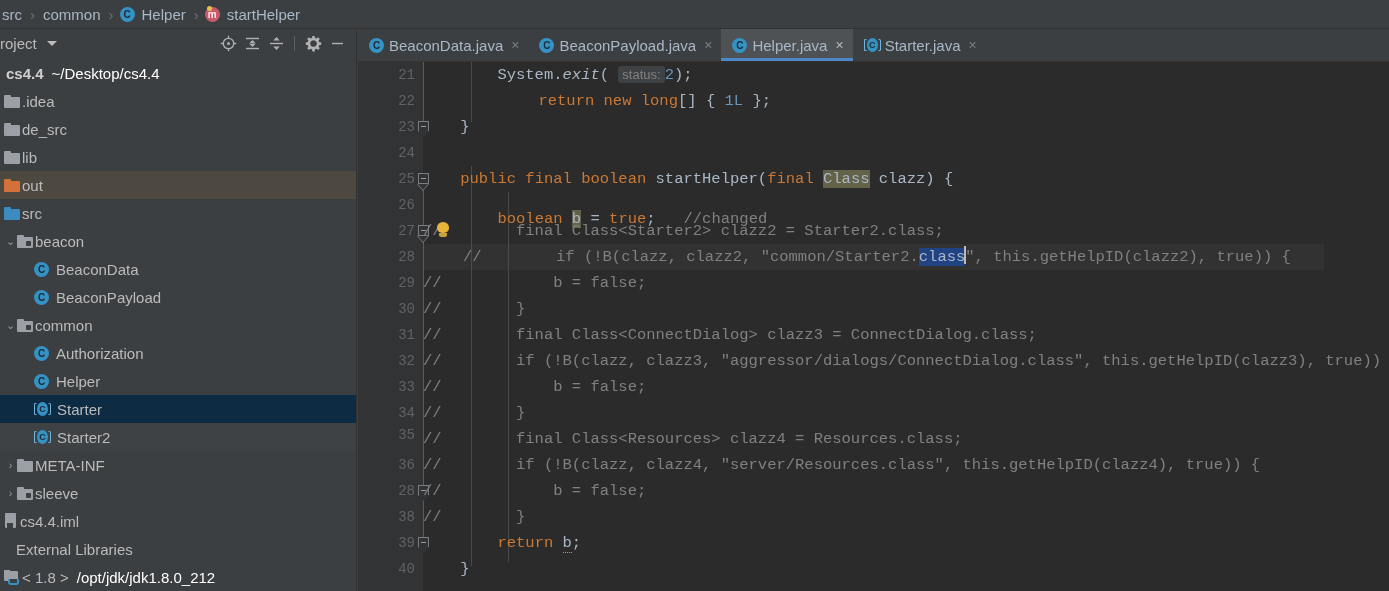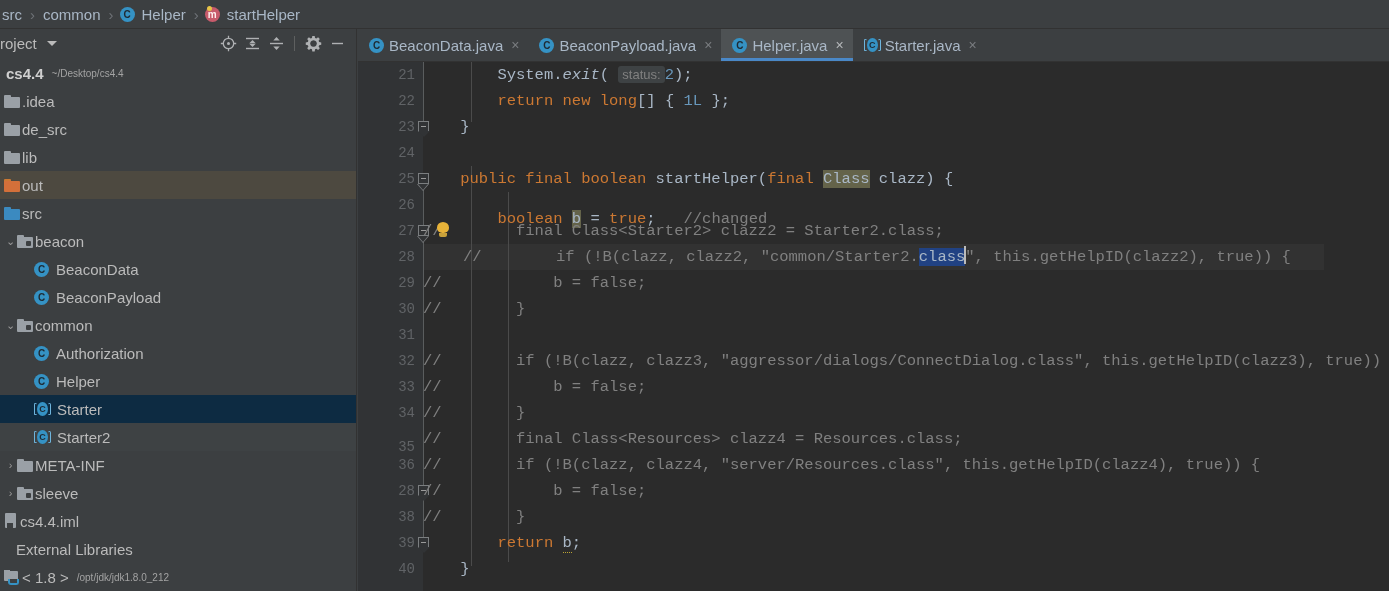--- a/index.html
+++ b/index.html
@@ -80,21 +80,21 @@
   .tree{padding-top:2px;font-size:15px;}
   .row{
     height:28px;display:flex;align-items:center;
     white-space:nowrap;box-sizing:border-box;padding-left:4px;cursor:default;
   }
   .arrow{
     width:13px;text-align:center;color:#9A9A9A;font-size:11px;
     display:inline-block;flex:0 0 13px;
   }
   .label{color:#BBBBBB;margin-left:2px;}
-  .label.dim{color:#a3a3a3;margin-left:8px;font-size:10px;}
+  .label.dim{color:#ffffff;margin-left:8px;font-size:15px;}
   .row.sel{background:#0D2B42;}
   .row.excluded{background:#4D4940;}
   .row.hover{background:#3E4244;}
 
   
   .ico-folder{
     width:16px;height:13px;display:inline-block;position:relative;flex:0 0 16px;
   }
   .ico-folder i{
     position:absolute;left:0;bottom:0;width:16px;height:11px;border-radius:1px;display:block;
@@ -482,21 +482,21 @@
         <div class="gut-line" style="top:104px;">25</div>
         <div class="gut-line" style="top:130px;">26</div>
         <div class="gut-line" style="top:156px;">27</div>
         <div class="gut-line" style="top:182px;">28</div>
         <div class="gut-line" style="top:208px;">29</div>
         <div class="gut-line" style="top:234px;">30</div>
         <div class="gut-line" style="top:260px;">31</div>
         <div class="gut-line" style="top:286px;">32</div>
         <div class="gut-line" style="top:312px;">33</div>
         <div class="gut-line" style="top:338px;">34</div>
-        <div class="gut-line" style="top:372px;">35</div>
+        <div class="gut-line" style="top:360px;">35</div>
         <div class="gut-line" style="top:390px;">36</div>
         <div class="gut-line" style="top:416px;">28</div>
         <div class="gut-line" style="top:442px;">38</div>
         <div class="gut-line" style="top:468px;">39</div>
         <div class="gut-line" style="top:494px;">40</div>
       </div>
 
       <div class="fold-col">
         <div class="fold-rail" style="top:0px;height:62px;"></div>
         <div class="fold-box endv" style="top:59px;"></div>
@@ -518,36 +518,37 @@
       </div>
 
       <div class="vline" style="left:113px;top:0px;height:60px;"></div>
       <div class="vline" style="left:113px;top:104px;height:400px;"></div>
       <div class="vline" style="left:150px;top:130px;height:370px;"></div>
 
       <div class="code">
 
         <div class="cline" style="top:0px;"><span class="plain">        System.</span><span class="ital">exit</span><span class="plain">(&nbsp;</span><span class="hint">status:</span><span class="num">2</span><span class="plain">);</span></div>
 
-        <div class="cline" style="top:26px;"><span class="plain">        </span><span class="kw">return</span><span class="plain"> </span><span class="kw">new</span><span class="plain"> </span><span class="kw">long</span><span class="plain">[] { </span><span class="num">1L</span><span class="plain"> };</span></div>
+        <div class="cline" style="top:26px;margin-left:41px;"><span class="plain">        </span><span class="kw">return</span><span class="plain"> </span><span class="kw">new</span><span class="plain"> </span><span class="kw">long</span><span class="plain">[] { </span><span class="num">1L</span><span class="plain"> };</span></div>
 
         <div class="cline plain" style="top:52px;">    }</div>
 
         <div class="cline" style="top:78px;"></div>
 
         <div class="cline" style="top:104px;"><span class="plain">    </span><span class="kw">public final boolean</span><span class="plain"> startHelper(</span><span class="kw">final</span><span class="plain"> </span><span class="hl-ident">Class</span><span class="plain"> clazz) {</span></div>
 
         <div class="cline" style="top:144px;"><span class="plain">        </span><span class="kw">boolean</span><span class="plain"> </span><span class="hl-ident">b</span><span class="plain"> = </span><span class="kw">true</span><span class="plain">;</span><span class="plain">   </span><span class="cmt">//changed</span></div>
 
         <div class="cline cmt" style="top:156px;">//        final Class&lt;Starter2&gt; clazz2 = Starter2.class;</div>
 
         <div class="cline" style="top:182px;padding-left:40px;"><span class="cmt">//        if (!B(clazz, clazz2, "common/Starter2.</span><span class="sel">class</span><span class="caret"></span><span class="cmt">", this.getHelpID(clazz2), true)) {</span></div>
 
         <div class="cline cmt" style="top:208px;">//            b = false;</div>
         <div class="cline cmt" style="top:234px;">//        }</div>
+        <div class="cline cmt" style="top:260px;">//        final Class&lt;ConnectDialog&gt; clazz3 = ConnectDialog.class;</div>
         <div class="cline cmt" style="top:286px;">//        if (!B(clazz, clazz3, "aggressor/dialogs/ConnectDialog.class", this.getHelpID(clazz3), true)) {</div>
         <div class="cline cmt" style="top:312px;">//            b = false;</div>
         <div class="cline cmt" style="top:338px;">//        }</div>
         <div class="cline cmt" style="top:364px;">//        final Class&lt;Resources&gt; clazz4 = Resources.class;</div>
         <div class="cline cmt" style="top:390px;">//        if (!B(clazz, clazz4, "server/Resources.class", this.getHelpID(clazz4), true)) {</div>
         <div class="cline cmt" style="top:416px;">//            b = false;</div>
         <div class="cline cmt" style="top:442px;">//        }</div>
 
         <div class="cline" style="top:468px;"><span class="plain">        </span><span class="kw">return</span><span class="plain"> </span><span class="plain warnu">b</span><span class="plain">;</span></div>
 

